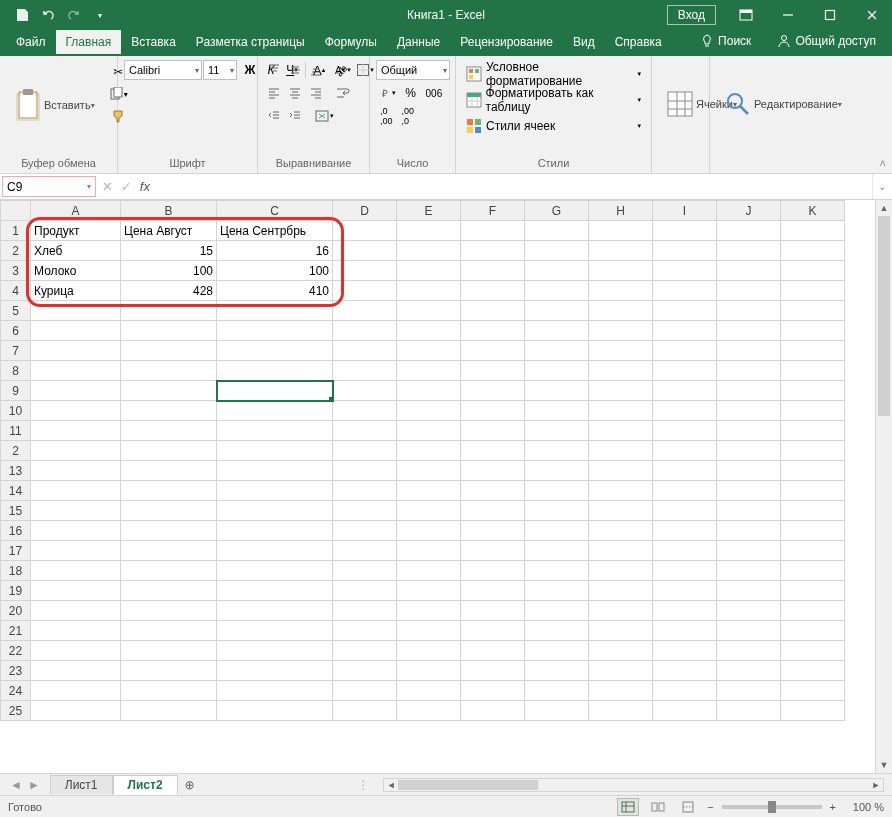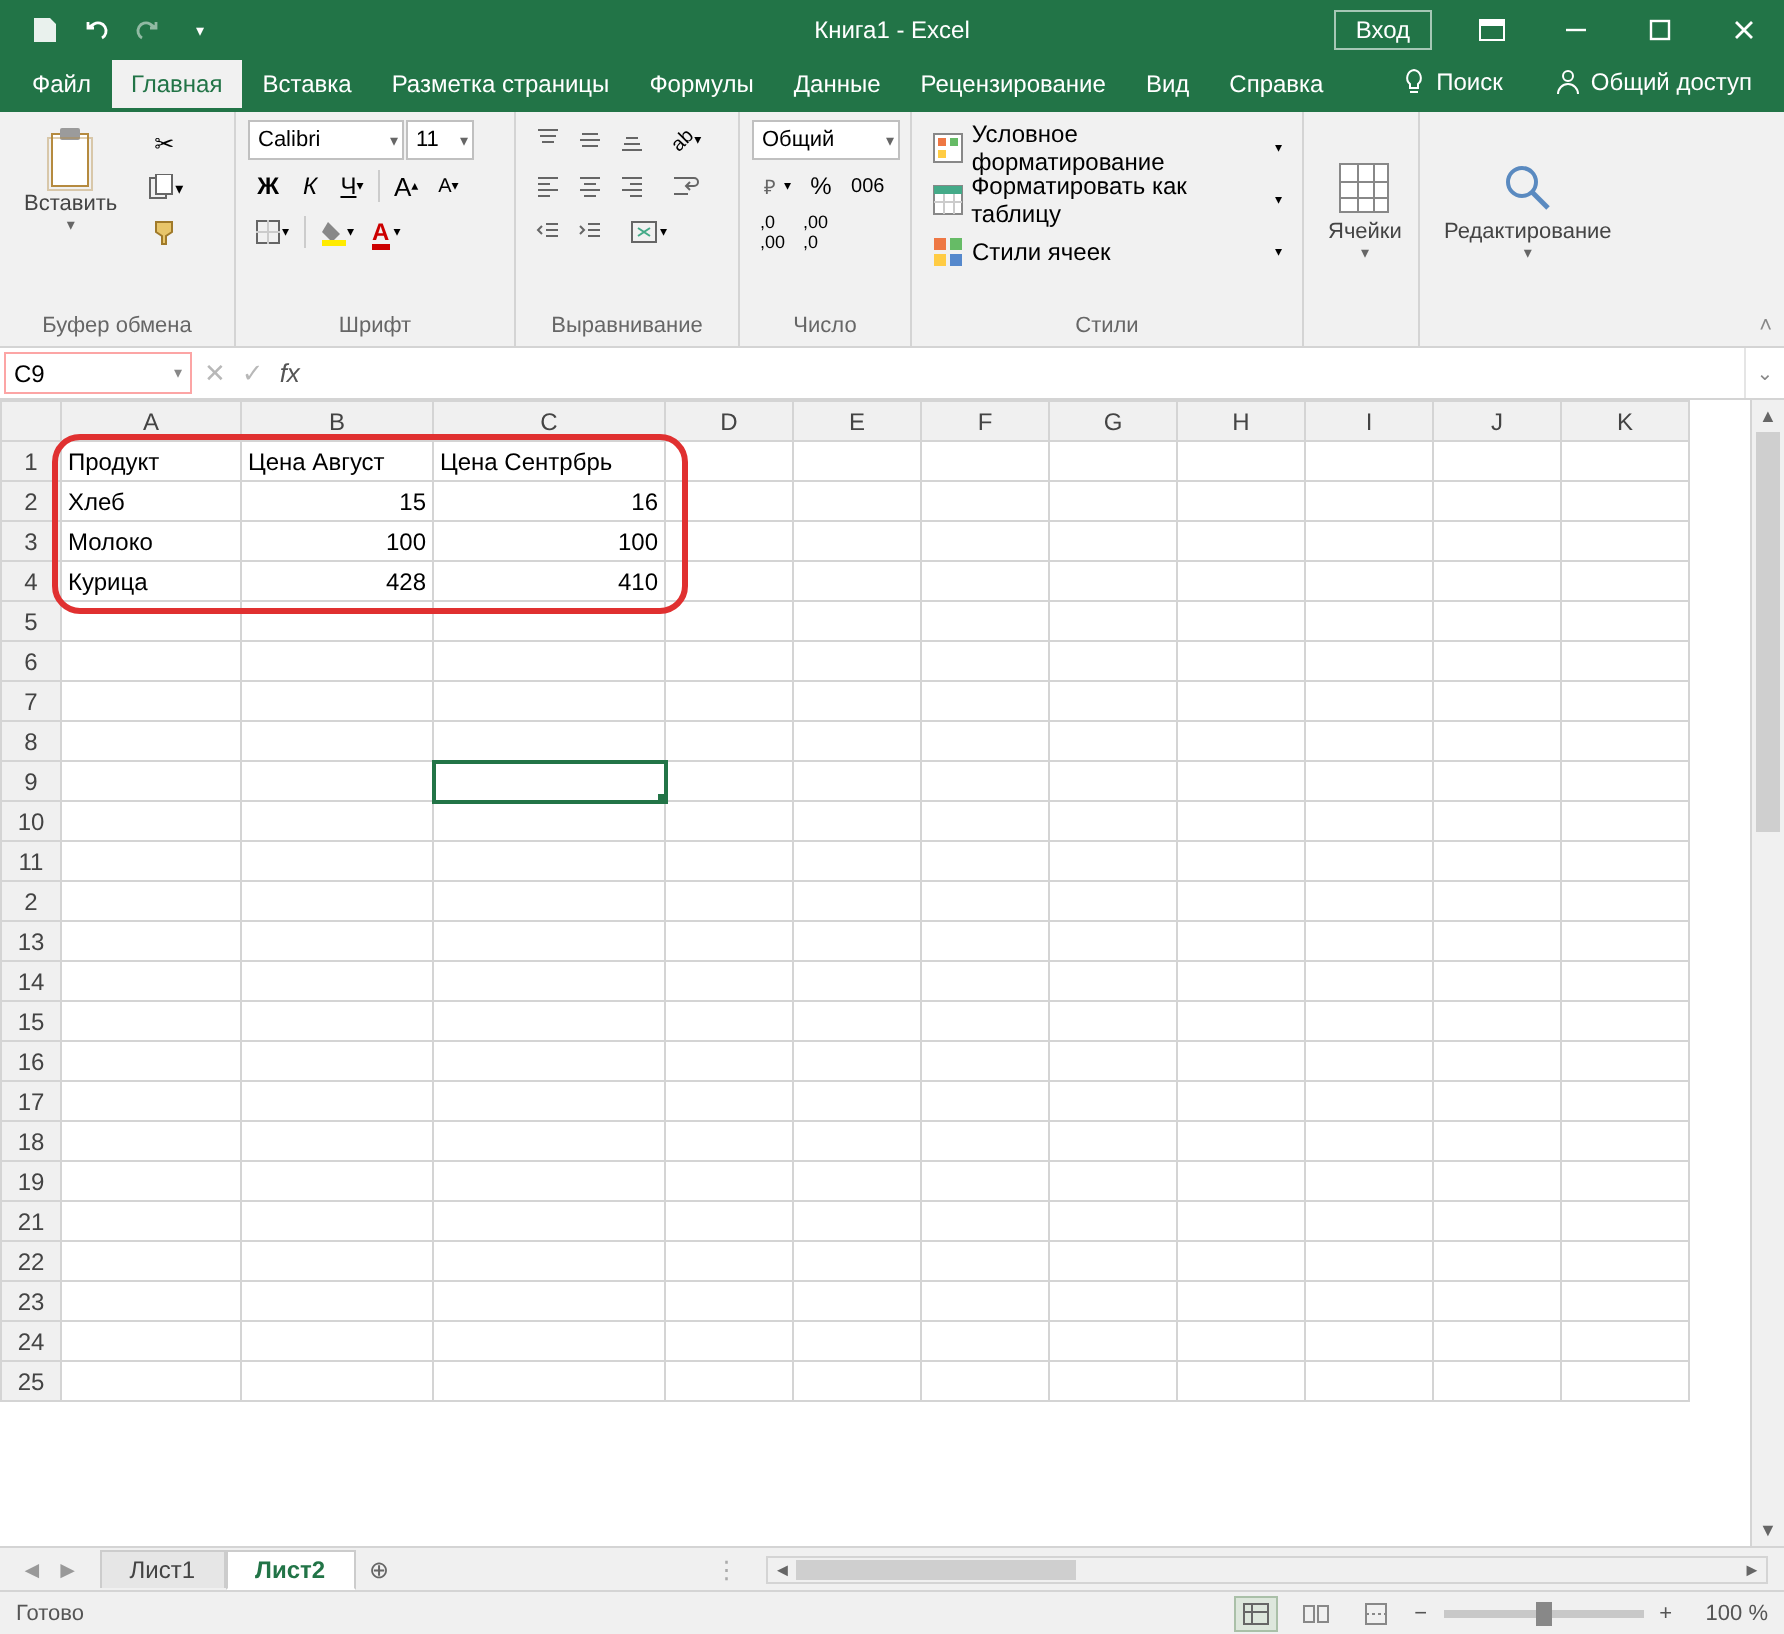--- a/index.html
+++ b/index.html
@@ -21,21 +21,21 @@
 .tabs-right { margin-left: auto; display: flex; align-items: center; padding-right: 10px; gap: 14px; }
 .tabs-right .titem { display: flex; align-items: center; gap: 4px; cursor: pointer; padding: 4px 6px; }
 
 
 .ribbon { background: #f1f1f1; border-bottom: 1px solid #d4d4d4; height: 118px; display: flex; position: relative; }
 .group { border-right: 1px solid #d4d4d4; padding: 4px 6px 2px; display: flex; flex-direction: column; position: relative; }
 .group-content { flex: 1; display: flex; align-items: flex-start; }
 .group-label { text-align: center; font-size: 11px; color: #666; padding: 2px 0; position: relative; }
 .btn-stack { display: flex; flex-direction: column; gap: 2px; }
 .rbtn { min-width: 20px; height: 20px; display: flex; align-items: center; justify-content: center; font-size: 12px; cursor: pointer; padding: 0 3px; border: 1px solid transparent; }
-.rbig { display: flex; flex-direction: column; align-items: center; justify-content: center; cursor: pointer; padding: 2px 6px; font-size: 11px; color: #444; text-align: center; }
+.rbig { display: flex; flex-direction: row; align-items: center; justify-content: center; cursor: pointer; padding: 2px 6px; font-size: 11px; color: #444; text-align: center; }
 .icon-box { width: 32px; height: 32px; display: flex; align-items: center; justify-content: center; }
 .row { display: flex; align-items: center; gap: 1px; }
 .selbox { height: 20px; border: 1px solid #c0c0c0; background: #fff; font-size: 11px; padding: 0 16px 0 4px; position: relative; display: flex; align-items: center; cursor: pointer; }
 .selbox::after { content: "▾"; position: absolute; right: 2px; font-size: 8px; color: #666; }
 .collapse { position: absolute; right: 6px; bottom: 4px; font-size: 11px; color: #888; cursor: pointer; }
 
 
 .fbar { height: 26px; border-bottom: 1px solid #d4d4d4; display: flex; align-items: stretch; background: #fff; }
 .namebox { width: 94px; border: 1px solid #fca5a5; margin: 2px; display: flex; align-items: center; padding: 0 4px; font-size: 12px; position: relative; }
 .namebox::after { content: "▾"; position: absolute; right: 4px; font-size: 8px; color: #888; }
@@ -188,21 +188,21 @@
             <svg width="14" height="14">
               <path d="M3 2h8v5l-3 2v4H6v-4L3 7z" fill="#e8c56a" stroke="#a07a2a"></path>
             </svg>
           </div>
       </div>
     </div>
     <div class="group-label">Буфер обмена</div>
   </div>
 
   <div class="group" style="width:140px">
-    <div class="group-content" style="flex-direction:column;gap:3px">
+    <div class="group-content" style="flex-direction:row;gap:3px">
       <div class="row">
         <div class="selbox" style="width:78px">Calibri</div>
         <div class="selbox" style="width:34px">11</div>
       </div>
       <div class="row">
         <div class="rbtn">
             <b>Ж</b>
           </div>
         <div class="rbtn">
             <i>К</i>
@@ -734,20 +734,34 @@
           <td class="cell"></td>
           <td class="cell"></td>
           <td class="cell"></td>
           <td class="cell"></td>
           <td class="cell"></td>
           <td class="cell"></td>
           <td class="cell"></td>
           <td class="cell"></td>
         </tr>
         <tr>
+          <th class="rowhdr">20</th>
+          <td class="cell"></td>
+          <td class="cell"></td>
+          <td class="cell"></td>
+          <td class="cell"></td>
+          <td class="cell"></td>
+          <td class="cell"></td>
+          <td class="cell"></td>
+          <td class="cell"></td>
+          <td class="cell"></td>
+          <td class="cell"></td>
+          <td class="cell"></td>
+        </tr>
+        <tr>
           <th class="rowhdr">21</th>
           <td class="cell"></td>
           <td class="cell"></td>
           <td class="cell"></td>
           <td class="cell"></td>
           <td class="cell"></td>
           <td class="cell"></td>
           <td class="cell"></td>
           <td class="cell"></td>
           <td class="cell"></td>

